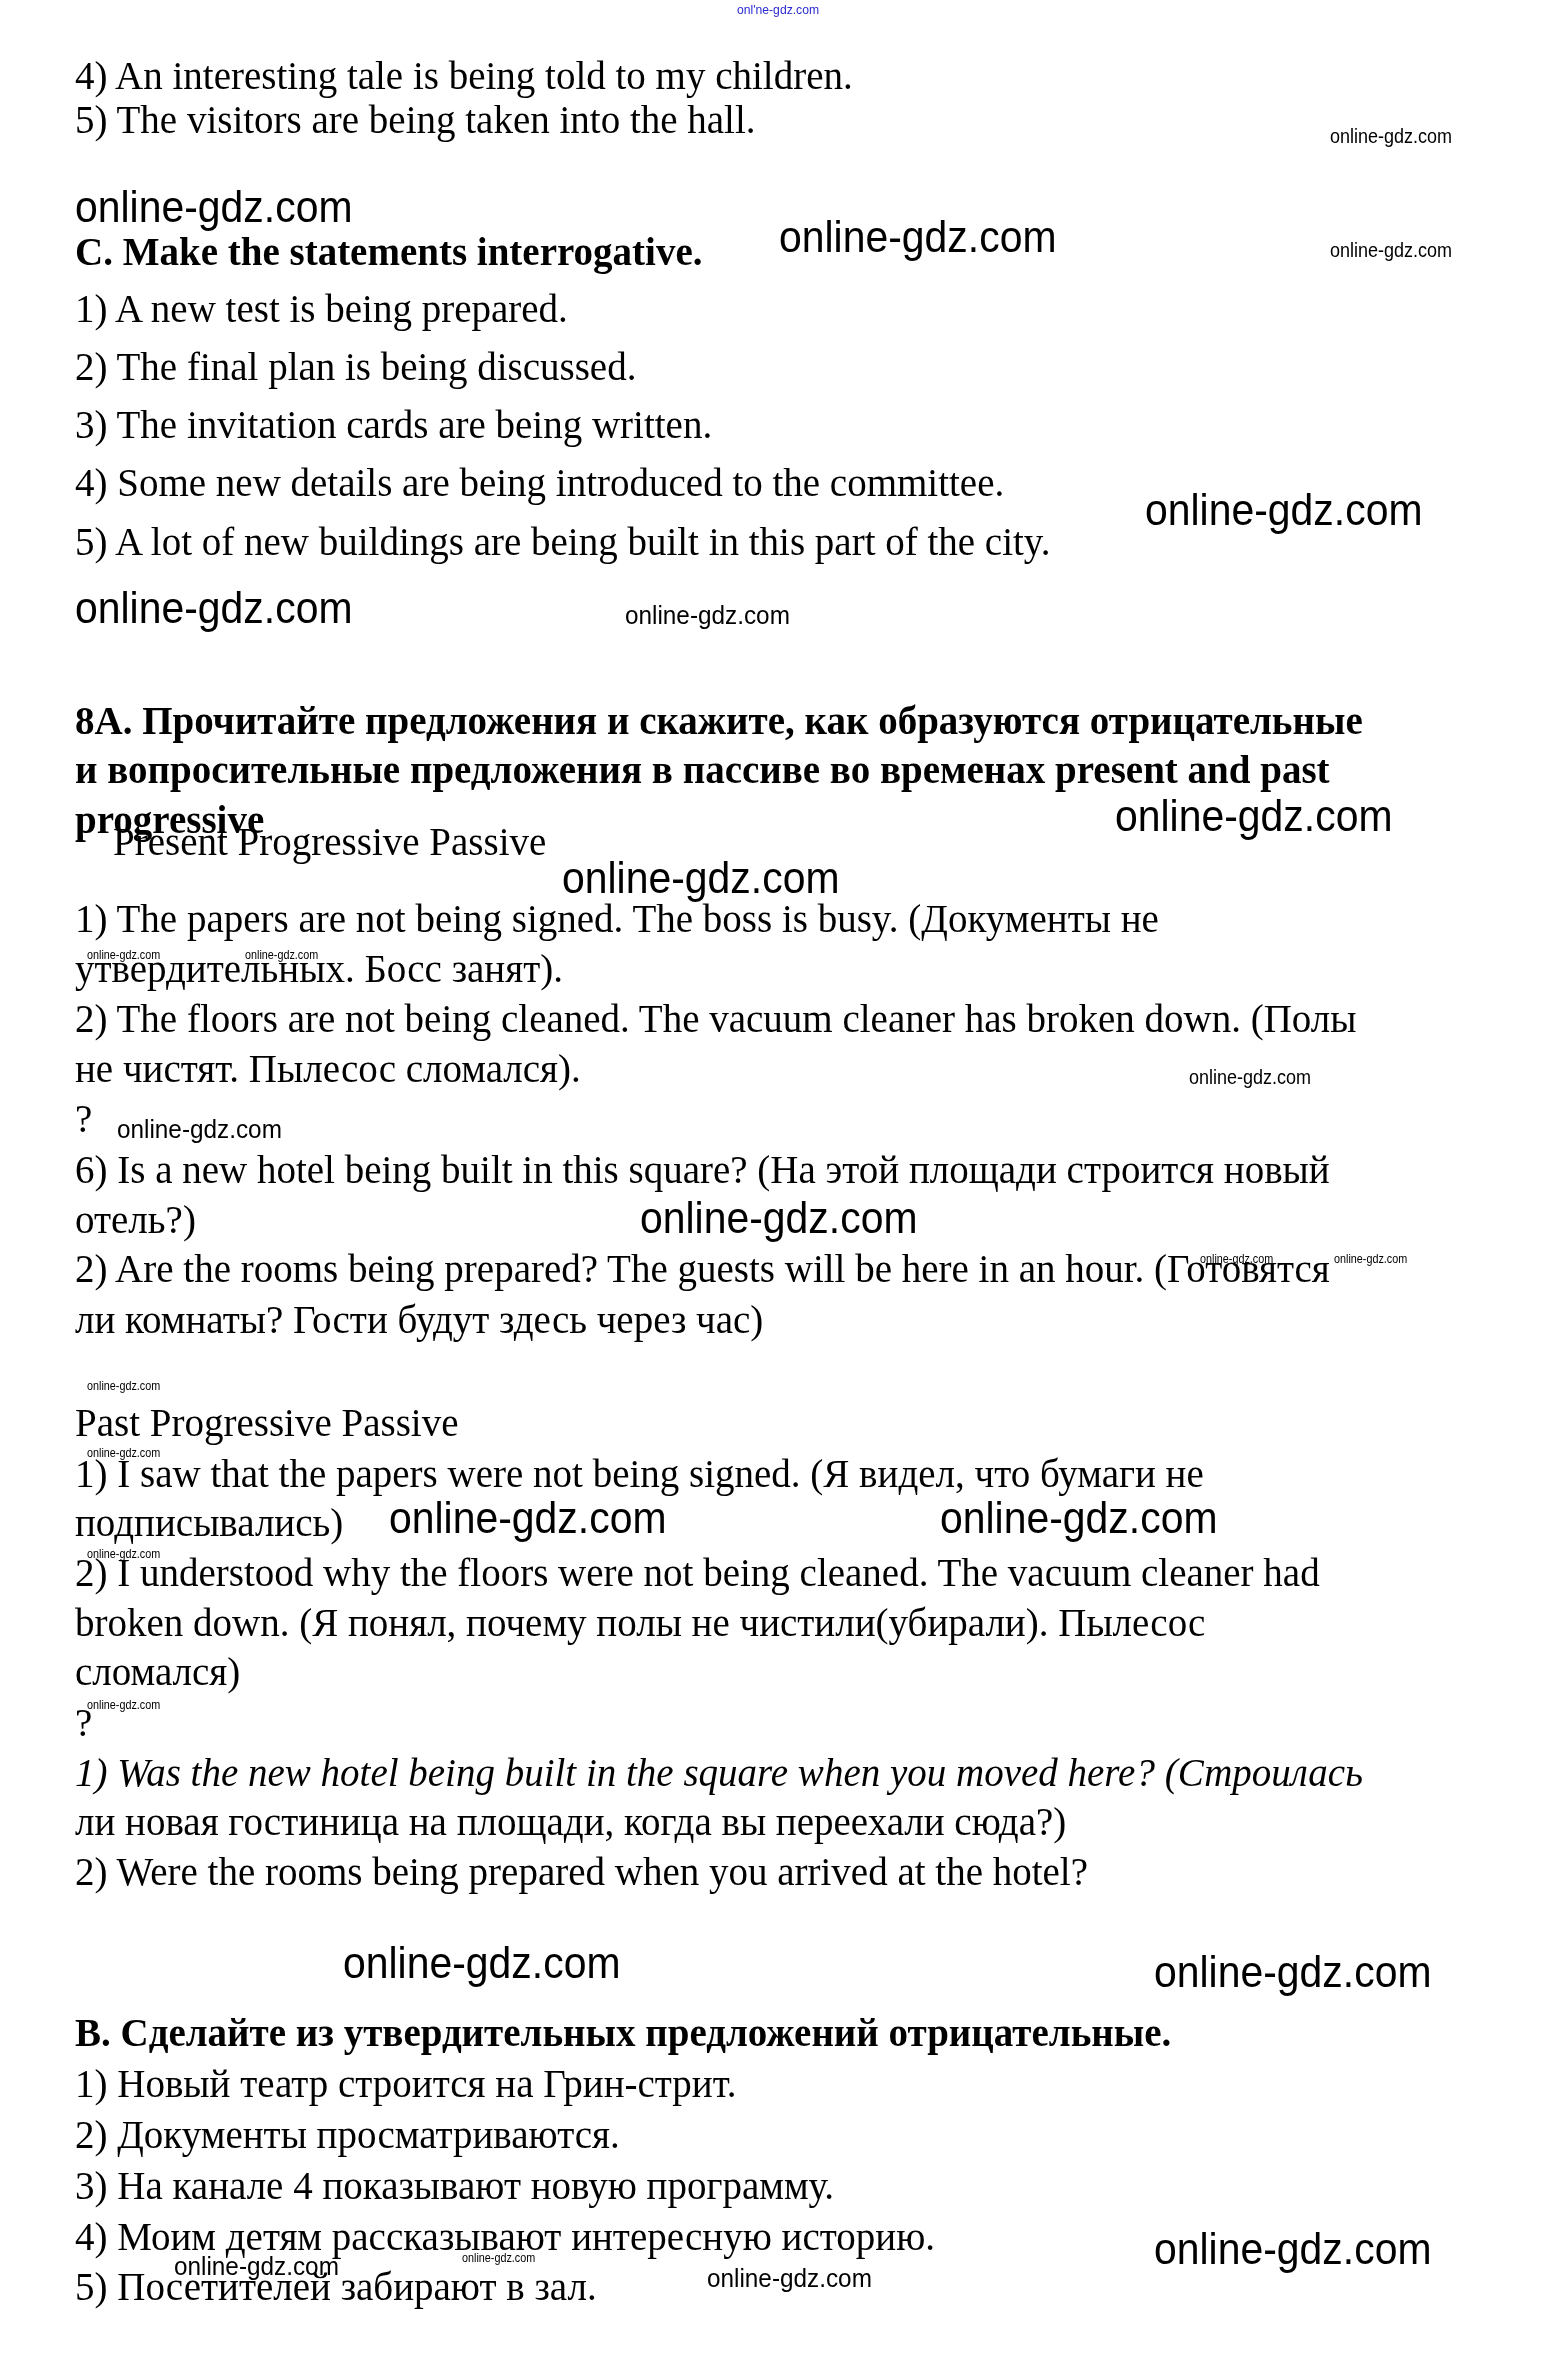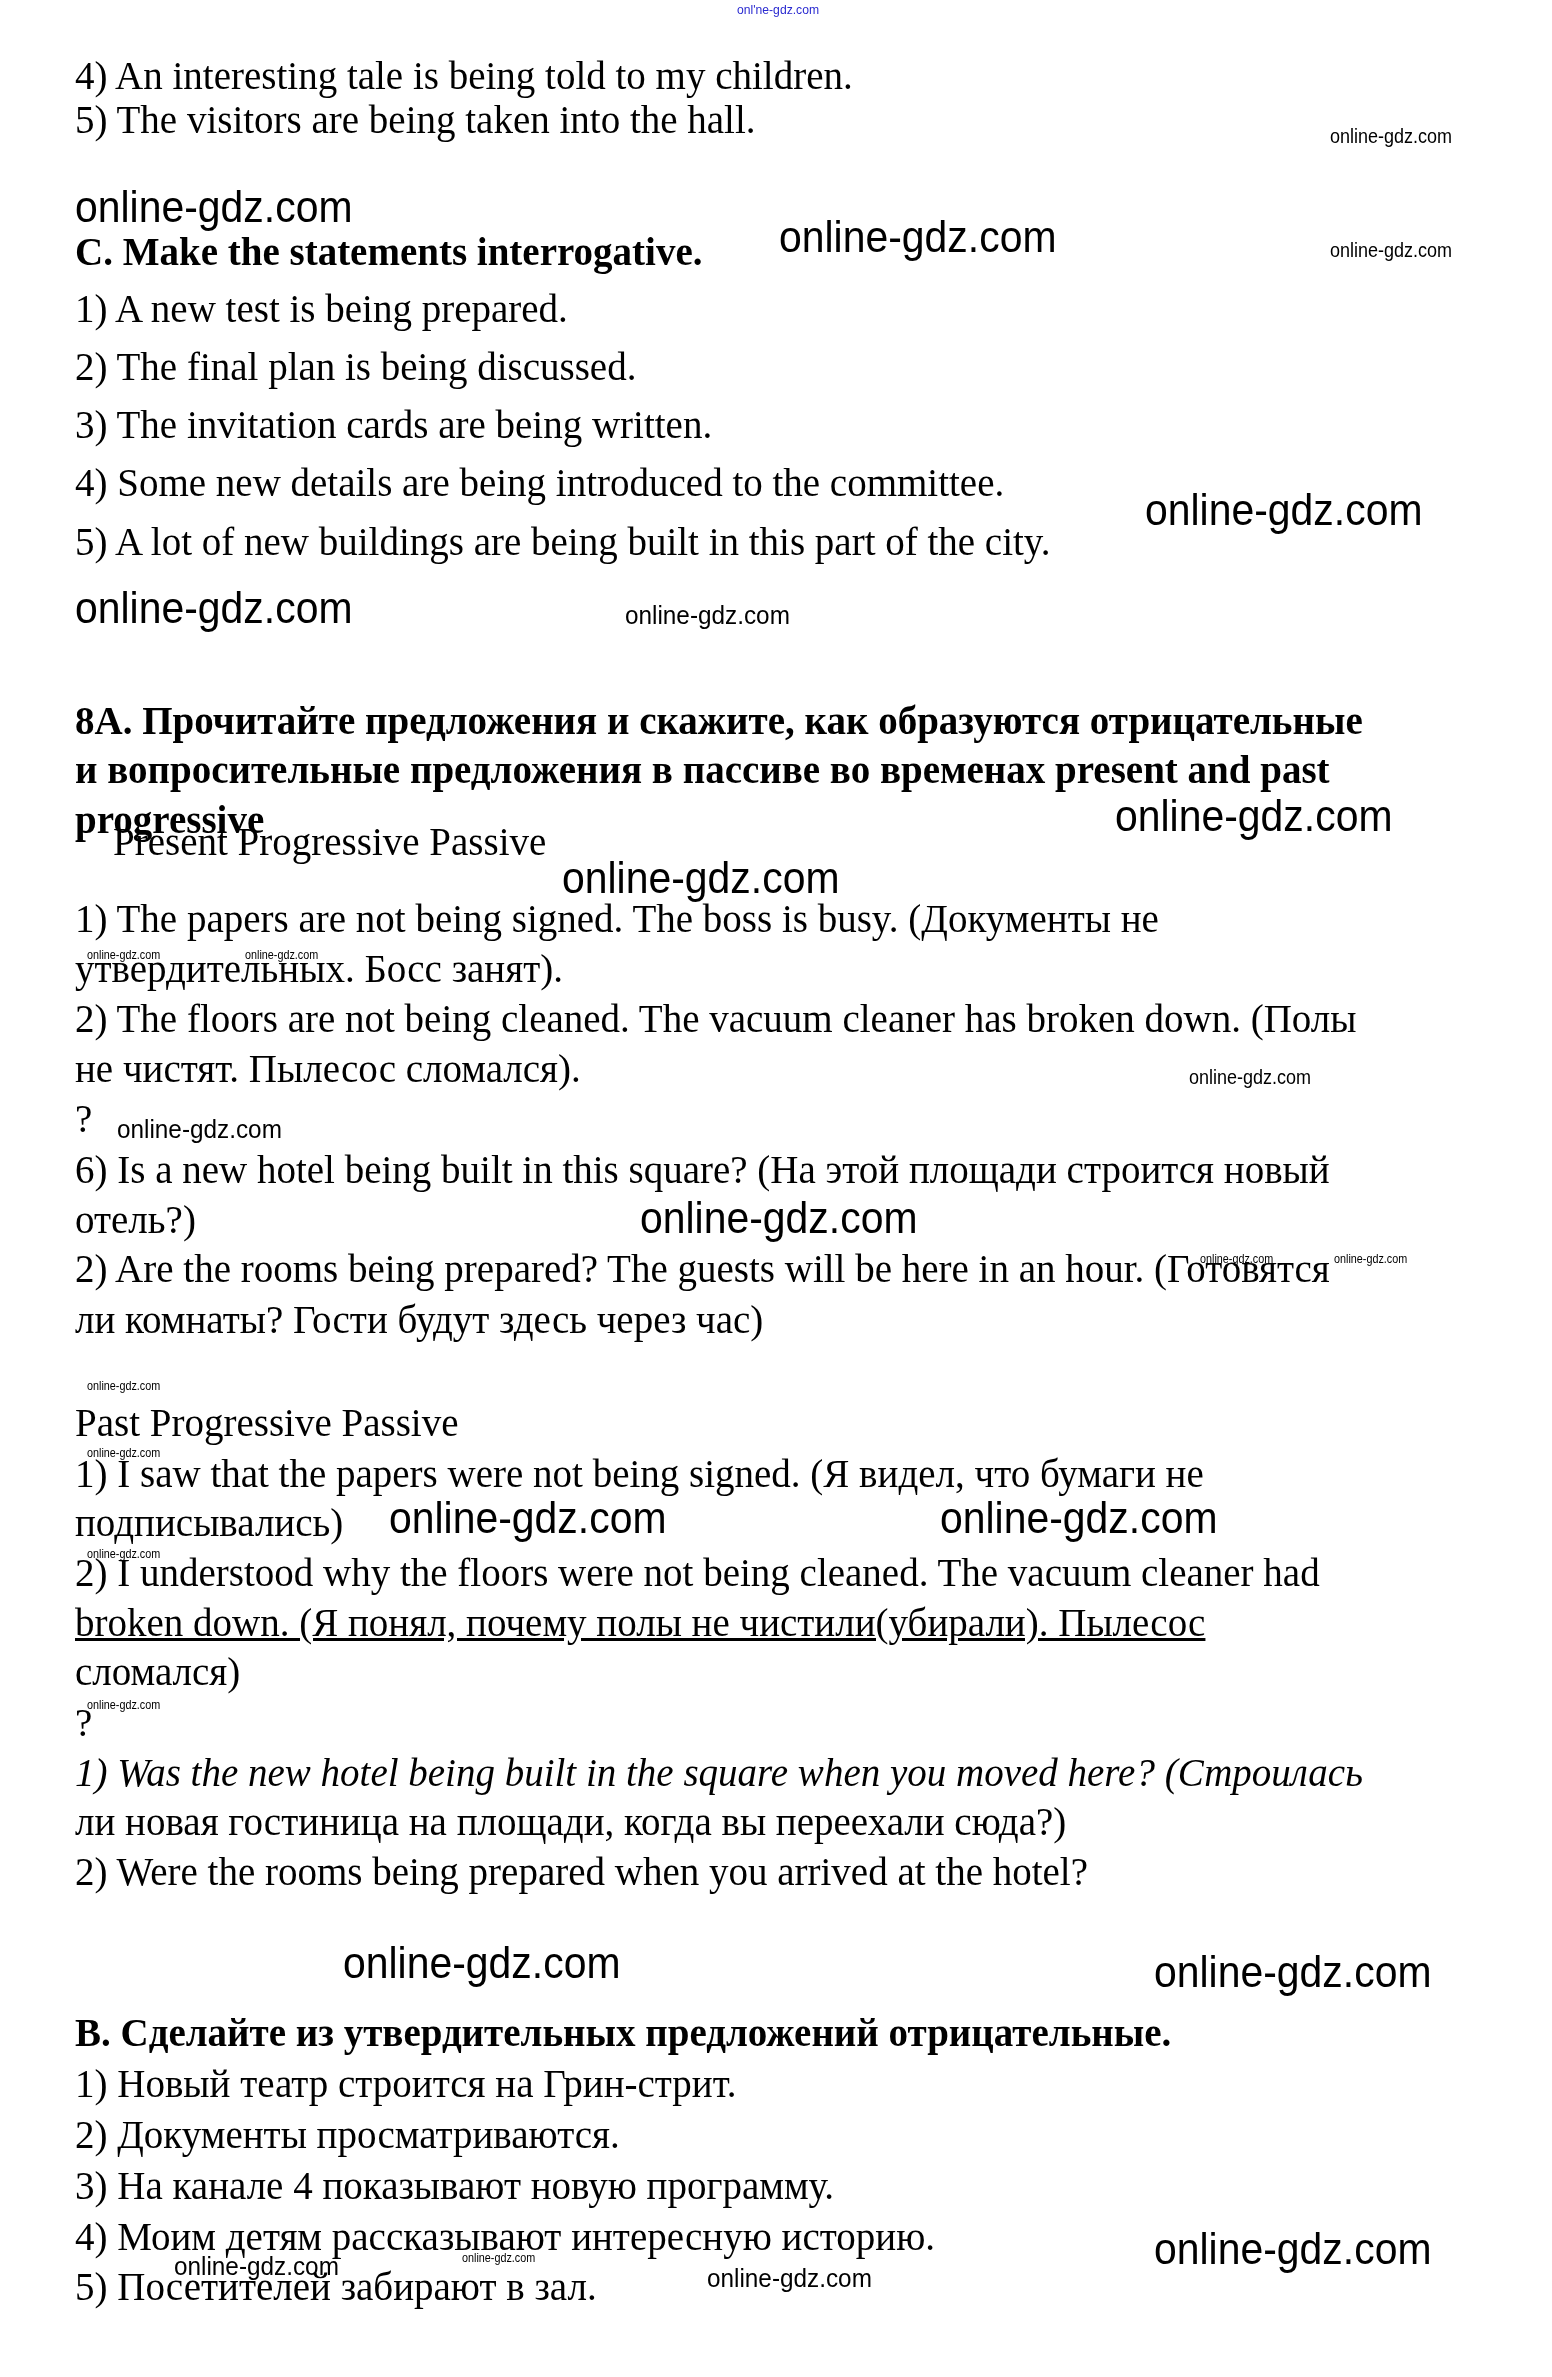--- a/index.html
+++ b/index.html
@@ -82,21 +82,21 @@
   <div class="ln" style="top:1400px;">Past Progressive Passive</div>
   <div class="wm wm-xs" style="left:87px; top:1447px;">online-gdz.com</div>
 
   <div class="ln" style="top:1451px;">1) I saw that the papers were not being signed. (Я видел, что бумаги не</div>
   <div class="ln" style="top:1500px;">подписывались)</div>
   <div class="wm wm-xl" style="left:389px; top:1494px;">online-gdz.com</div>
   <div class="wm wm-xl" style="left:940px; top:1494px;">online-gdz.com</div>
 
   <div class="wm wm-xs" style="left:87px; top:1548px;">online-gdz.com</div>
   <div class="ln" style="top:1550px;">2) I understood why the floors were not being cleaned. The vacuum cleaner had</div>
-  <div class="ln" style="top:1600px;text-decoration:underline;">broken down. (Я понял, почему полы не чистили(убирали). Пылесос</div>
+  <div class="ln" style="top:1600px;">broken down. (Я понял, почему полы не чистили(убирали). Пылесос</div>
   <div class="ln" style="top:1649px;">сломался)</div>
 
   <div class="wm wm-xs" style="left:87px; top:1699px;">online-gdz.com</div>
   <div class="ln" style="top:1700px;">?</div>
 
   <div class="ln" style="top:1750px;font-style:italic;">1) Was the new hotel being built in the square when you moved here? (Строилась</div>
   <div class="ln" style="top:1799px;">ли новая гостиница на площади, когда вы переехали сюда?)</div>
   <div class="ln" style="top:1849px;">2) Were the rooms being prepared when you arrived at the hotel?</div>
 
   <div class="wm wm-xl" style="left:343px; top:1939px;">online-gdz.com</div>

